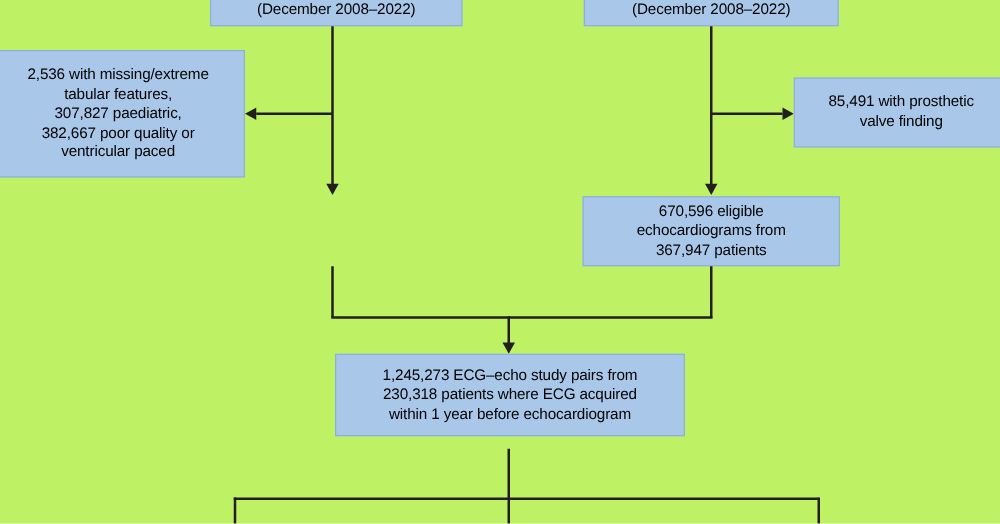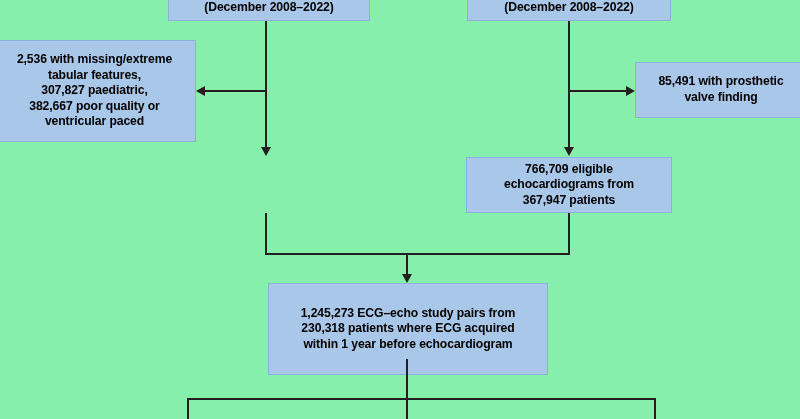--- a/index.html
+++ b/index.html
@@ -4,24 +4,23 @@
 <style>
   html, body {
     margin: 0;
     padding: 0;
     background: #ffffff;
   }
   #canvas {
     position: relative;
     width: 800px;
     height: 419px;
-    background: #86efac;
+    background: #bef264;
     overflow: hidden;
     font-family: "Liberation Sans", sans-serif;
-    font-weight: bold;
     -webkit-font-smoothing: antialiased;
   }
   .box {
     position: absolute;
     box-sizing: border-box;
     background: #a9c7e8;
     border: 1px solid #8db2da;
     display: flex;
     align-items: center;
     justify-content: center;
@@ -107,32 +106,32 @@
   <div class="hline" style="left:569px; top:90px; width:57px;"></div>
   <div class="arrow-right" style="left:626px; top:85.8px;"></div>
 
   <div class="box" style="left:635px; top:62px; width:172px; height:56px;">
     <div class="txt">85,491 with prosthetic
 valve finding</div>
   </div>
 
 
   <div class="box" style="left:466px; top:157px; width:206px; height:56px;">
-    <div class="txt">766,709 eligible
+    <div class="txt">670,596 eligible
 echocardiograms from
 367,947 patients</div>
   </div>
 
   <div class="vline" style="left:265.2px; top:213px; height:41px;"></div>
   <div class="vline" style="left:568.2px; top:213px; height:41px;"></div>
   <div class="hline" style="left:265.2px; top:253px; width:304.6px;"></div>
   <div class="vline" style="left:406.2px; top:253px; height:22px;"></div>
   <div class="arrow-down" style="left:402px; top:274px;"></div>
 
-  <div class="box" style="left:268px; top:283px; width:280px; height:92px;">
+  <div class="box" style="left:268px; top:283px; width:280px; height:66px;">
     <div class="txt">1,245,273 ECG–echo study pairs from
 230,318 patients where ECG acquired
 within 1 year before echocardiogram</div>
   </div>
 
   <div class="vline" style="left:406.2px; top:359px; height:60px;"></div>
   <div class="hline" style="left:187px; top:398px; width:468px;"></div>
   <div class="vline" style="left:187px; top:398px; height:21px;"></div>
   <div class="vline" style="left:654px; top:398px; height:21px;"></div>
 

